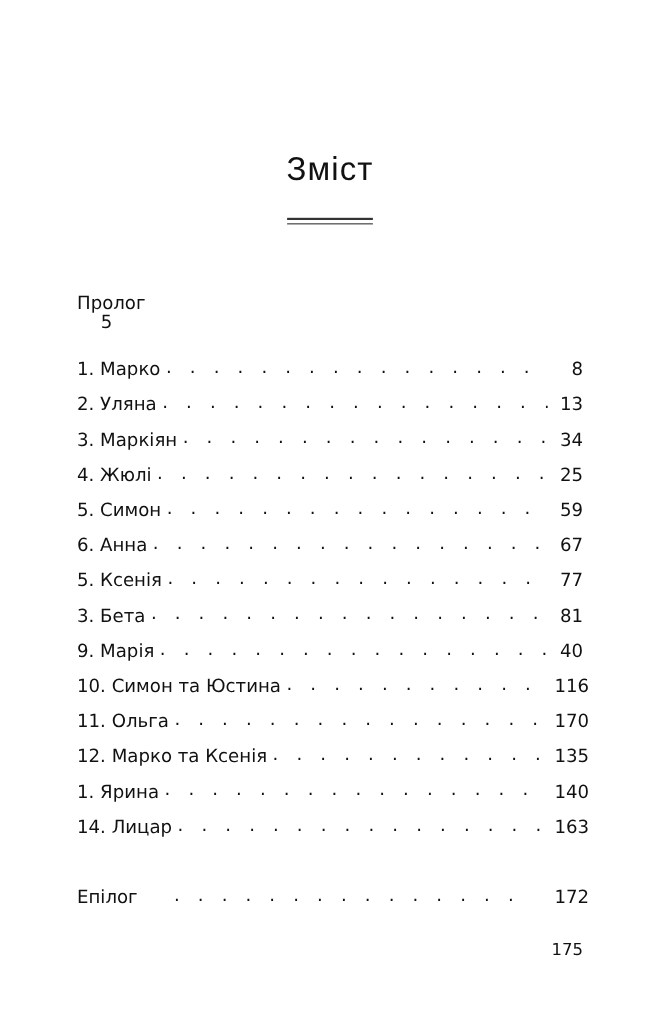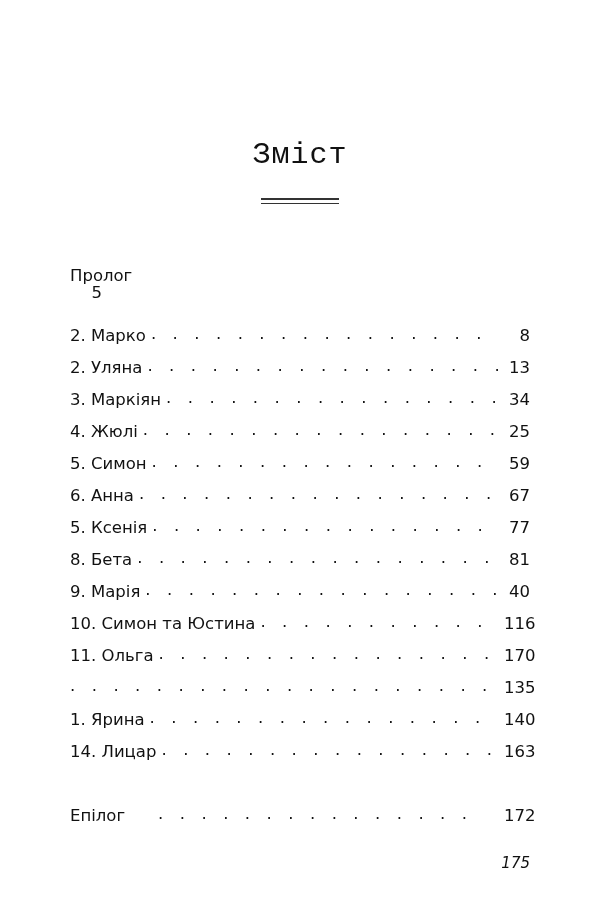--- a/index.html
+++ b/index.html
@@ -24,21 +24,21 @@
   }
 
   .title {
     text-align: center;
     font-size: 30px;
     font-weight: 400;
     letter-spacing: 1px;
     color: #111111;
     margin: 0;
     padding-top: 138px;
-    font-family: Liberation Mono, monospace;
+    font-family: Liberation Sans, sans-serif;
   }
 
   .ornament {
     width: 78px;
     margin: 26px auto 0 auto;
     height: 8px;
     position: relative;
   }
   .ornament .bar1 {
     position: absolute;
@@ -101,21 +101,20 @@
   }
 
   .spacer-group { height: 14px; }
 
   .folio {
     position: absolute;
     bottom: 52px;
     right: 70px;
     font-size: 15px;
     color: #111111;
-    font-style: italic;
   }
 </style>
 </head>
 <body>
 
 <div class="page">
 
   <h1 class="title">Зміст</h1>
 
   <div class="ornament">
@@ -127,21 +126,21 @@
 
     <div class="toc-row prolog">
       <span class="toc-label">Пролог</span>
       <span class="leaders">. . . . . . . . . . . . . . . . . . . . . . . . . . . . . . . . . . . . . . . .</span>
       <span class="toc-page">5</span>
     </div>
 
     <div class="spacer-group"></div>
 
     <div class="toc-row">
-      <span class="toc-label">2. Марко</span>
+      <span class="toc-label">1. Марко</span>
       <span class="leaders">. . . . . . . . . . . . . . . . . . . . . . . . . . . . . . . . . . . . . . . .</span>
       <span class="toc-page">8</span>
     </div>
     <div class="toc-row">
       <span class="toc-label">2. Уляна</span>
       <span class="leaders">. . . . . . . . . . . . . . . . . . . . . . . . . . . . . . . . . . . . . . . .</span>
       <span class="toc-page">13</span>
     </div>
     <div class="toc-row">
       <span class="toc-label">3. Маркіян</span>
@@ -162,40 +161,41 @@
       <span class="toc-label">6. Анна</span>
       <span class="leaders">. . . . . . . . . . . . . . . . . . . . . . . . . . . . . . . . . . . . . . . .</span>
       <span class="toc-page">67</span>
     </div>
     <div class="toc-row">
       <span class="toc-label">5. Ксенія</span>
       <span class="leaders">. . . . . . . . . . . . . . . . . . . . . . . . . . . . . . . . . . . . . . . .</span>
       <span class="toc-page">77</span>
     </div>
     <div class="toc-row">
-      <span class="toc-label">8. Бета</span>
+      <span class="toc-label">3. Бета</span>
       <span class="leaders">. . . . . . . . . . . . . . . . . . . . . . . . . . . . . . . . . . . . . . . .</span>
       <span class="toc-page">81</span>
     </div>
     <div class="toc-row">
       <span class="toc-label">9. Марія</span>
       <span class="leaders">. . . . . . . . . . . . . . . . . . . . . . . . . . . . . . . . . . . . . . . .</span>
       <span class="toc-page">40</span>
     </div>
     <div class="toc-row">
       <span class="toc-label">10. Симон та Юстина</span>
       <span class="leaders">. . . . . . . . . . . . . . . . . . . . . . . . . . . . . . . . . . . . . . . .</span>
       <span class="toc-page">116</span>
     </div>
     <div class="toc-row">
       <span class="toc-label">11. Ольга</span>
       <span class="leaders">. . . . . . . . . . . . . . . . . . . . . . . . . . . . . . . . . . . . . . . .</span>
       <span class="toc-page">170</span>
     </div>
     <div class="toc-row">
+      <span class="toc-label">12. Марко та Ксенія</span>
       <span class="leaders">. . . . . . . . . . . . . . . . . . . . . . . . . . . . . . . . . . . . . . . .</span>
       <span class="toc-page">135</span>
     </div>
     <div class="toc-row">
       <span class="toc-label">1. Ярина</span>
       <span class="leaders">. . . . . . . . . . . . . . . . . . . . . . . . . . . . . . . . . . . . . . . .</span>
       <span class="toc-page">140</span>
     </div>
     <div class="toc-row">
       <span class="toc-label">14. Лицар</span>

